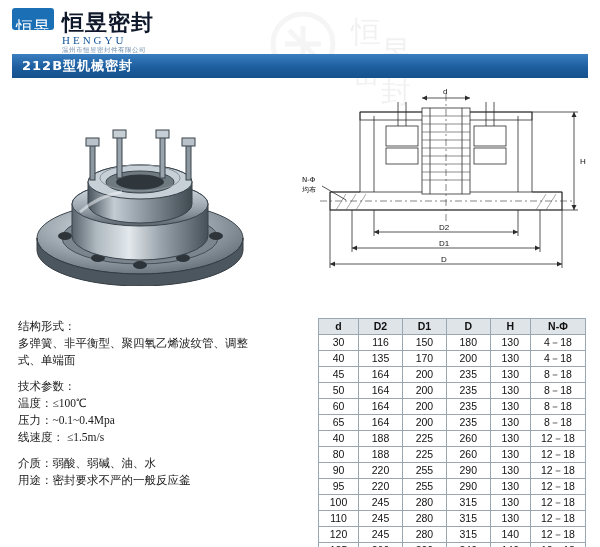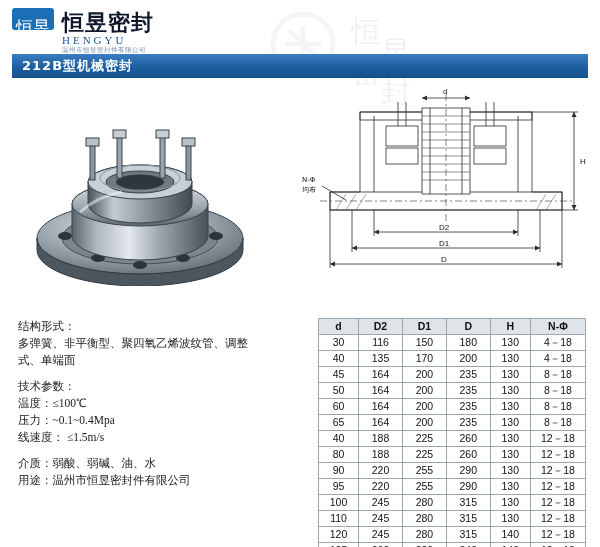--- a/index.html
+++ b/index.html
@@ -377,21 +377,21 @@
       <div class="spec-line">式、单端面</div>
     </div>
     <div class="spec-group">
       <div class="spec-line">技术参数：</div>
       <div class="spec-line">温度：≤100℃</div>
       <div class="spec-line">压力：~0.1~0.4Mpa</div>
       <div class="spec-line">线速度： ≤1.5m/s</div>
     </div>
     <div class="spec-group">
       <div class="spec-line">介质：弱酸、弱碱、油、水</div>
-      <div class="spec-line">用途：温州市恒昱密封件有限公司</div>
+      <div class="spec-line">用途：密封要求不严的一般反应釜</div>
     </div>
   </div>
 
   <div class="table-wrap">
     <table class="spec-table">
       <thead>
         <tr>
           <th class="col-d">d</th>
           <th class="col-d2">D2</th>
           <th class="col-d1">D1</th>

